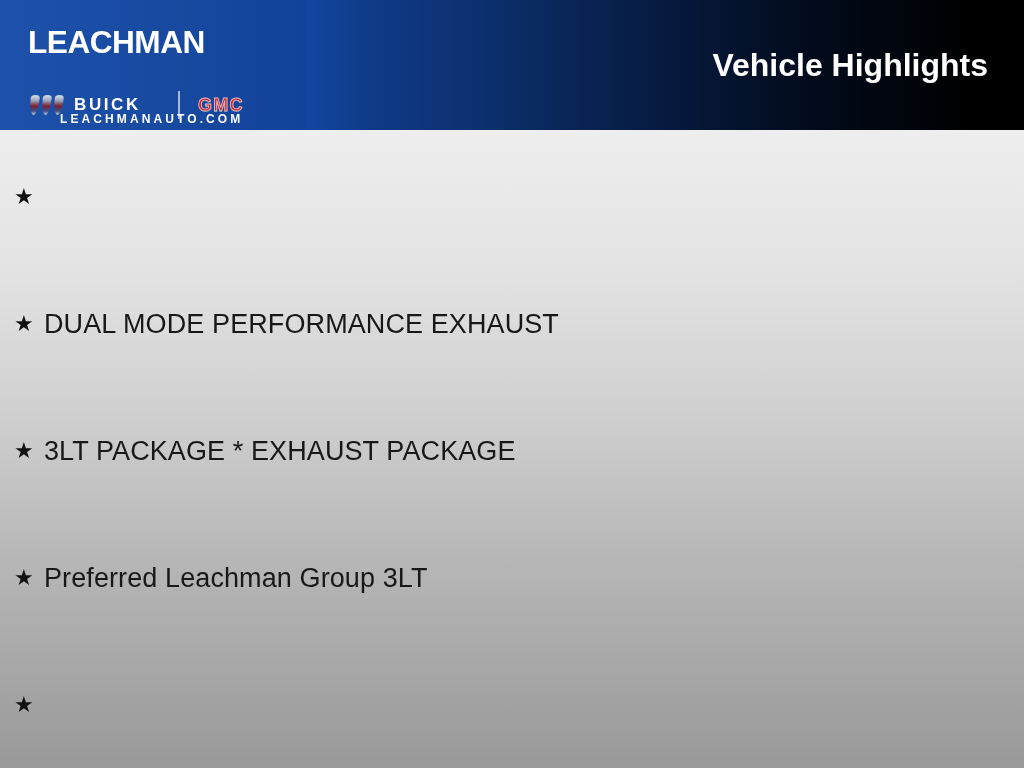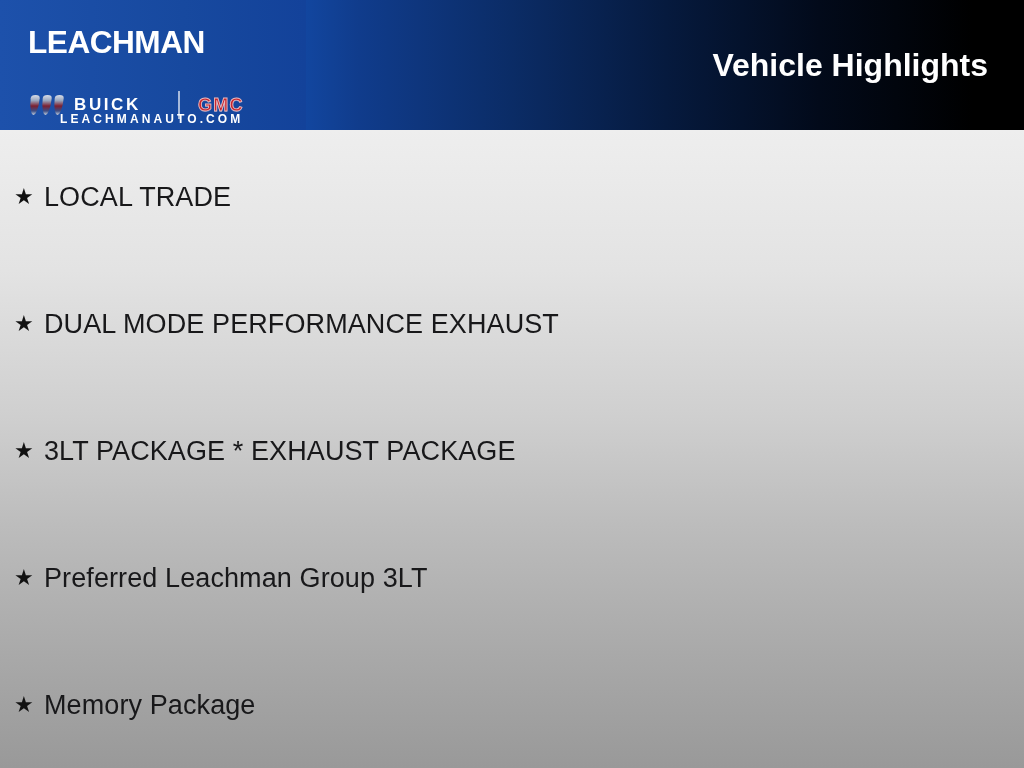--- a/index.html
+++ b/index.html
@@ -248,39 +248,37 @@
     </div>
 
     <div class="header-title">Vehicle Highlights</div>
   </div>
 
   <div class="body-area">
     <ul class="highlight-list">
 
       <li class="highlight-item i0">
         <span class="star-bullet">★</span>
-        <span class="item-label">LOCAL TRADE</span>
       </li>
 
       <li class="highlight-item i1">
         <span class="star-bullet">★</span>
         <span class="item-label">DUAL MODE PERFORMANCE EXHAUST</span>
       </li>
 
       <li class="highlight-item i2">
         <span class="star-bullet">★</span>
         <span class="item-label">3LT PACKAGE * EXHAUST PACKAGE</span>
       </li>
 
       <li class="highlight-item i3">
         <span class="star-bullet">★</span>
         <span class="item-label">Preferred Leachman Group 3LT</span>
       </li>
 
       <li class="highlight-item i4">
         <span class="star-bullet">★</span>
-        <span class="item-label">Memory Package</span>
       </li>
 
     </ul>
   </div>
 
 </div>
 
 </body></html>

